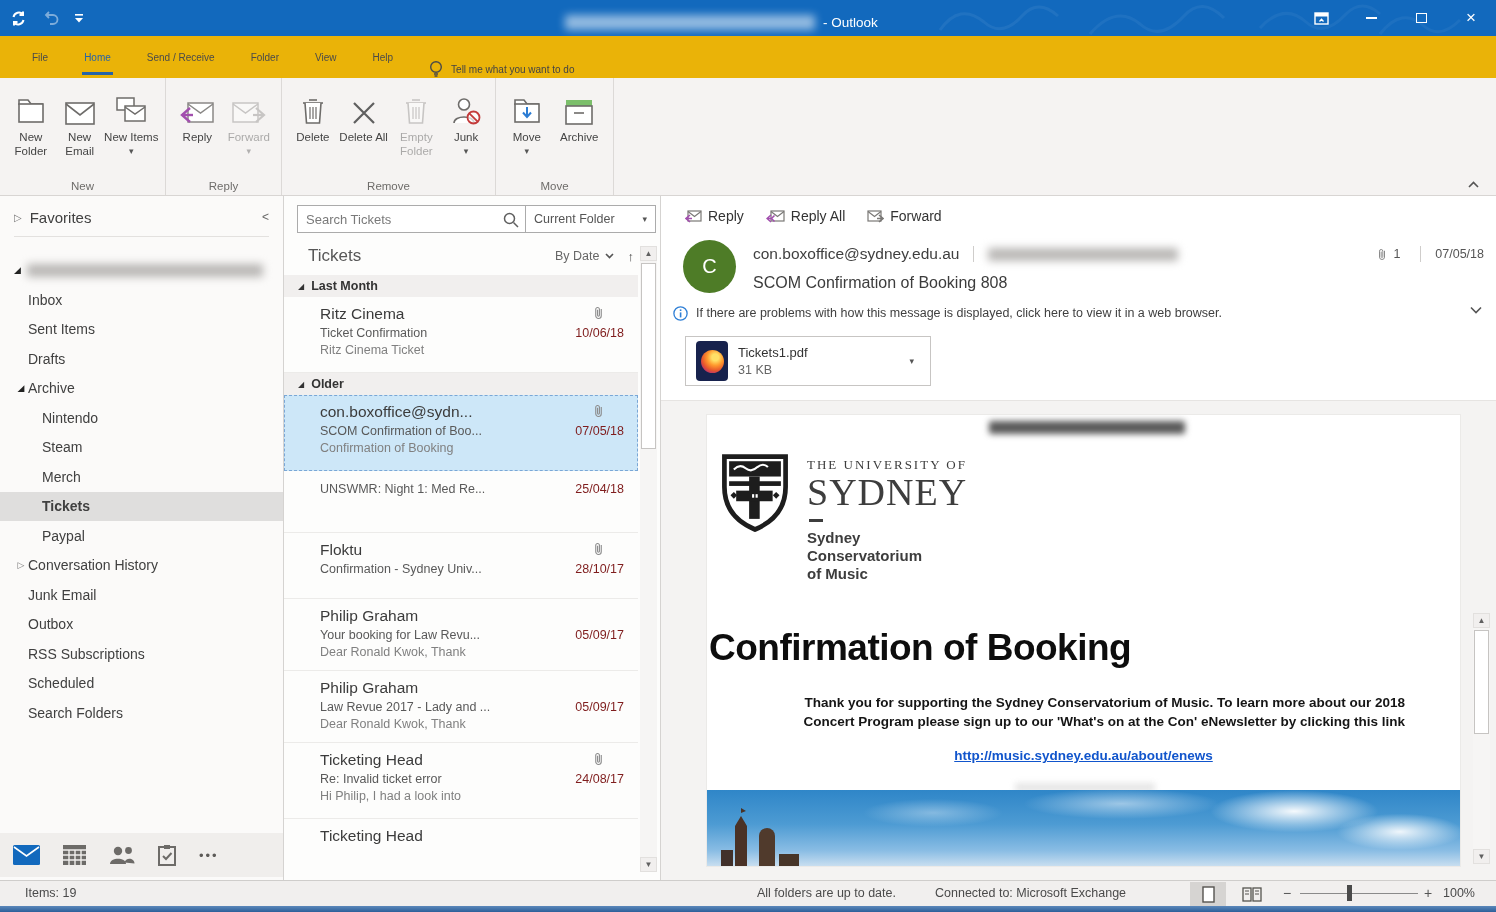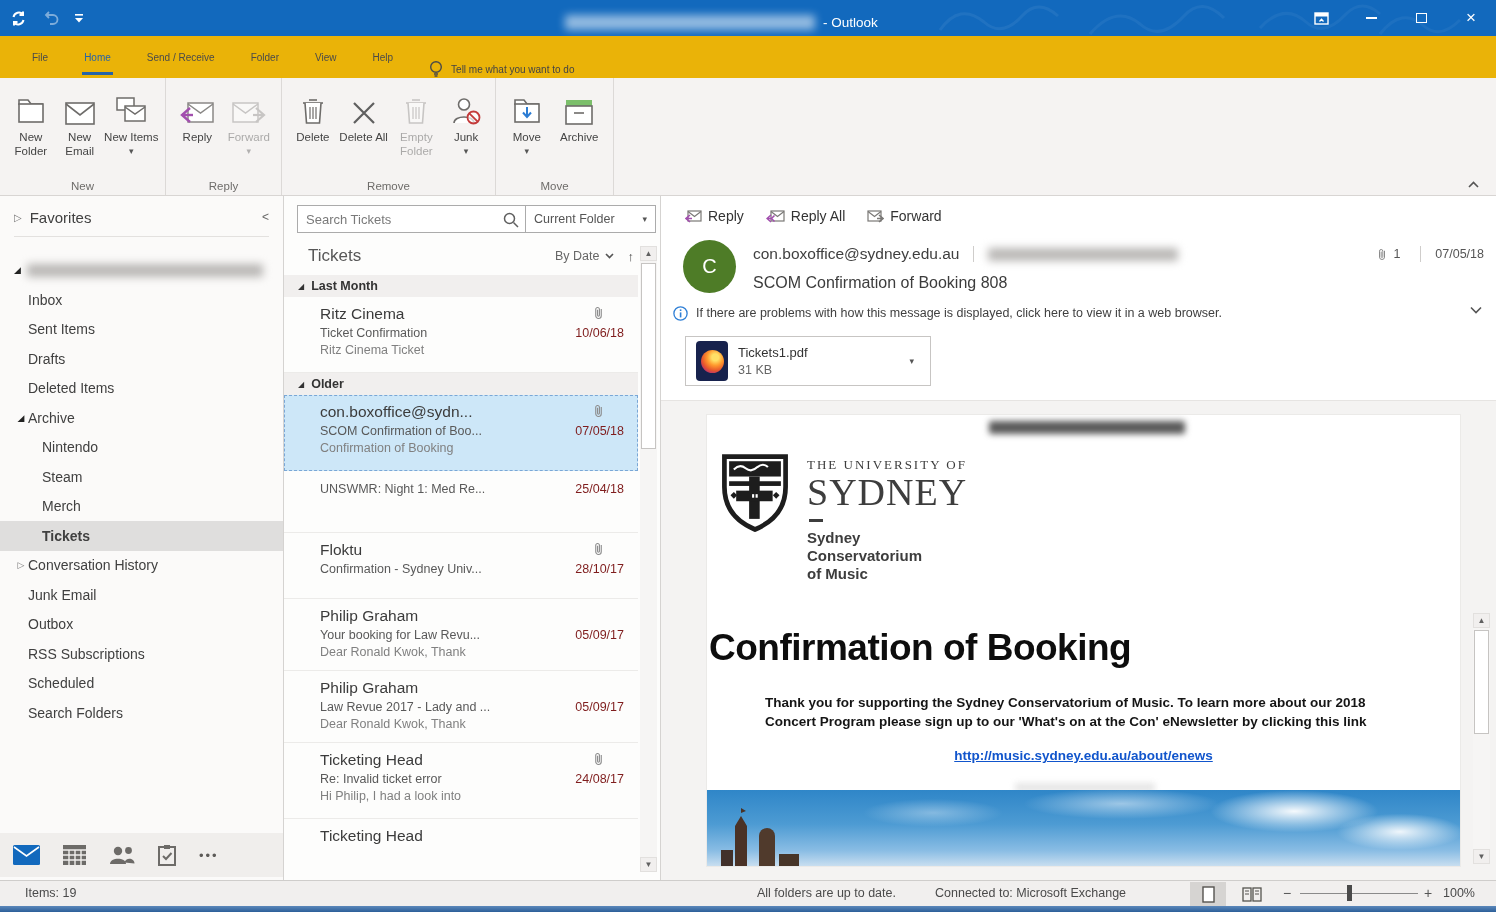--- a/index.html
+++ b/index.html
@@ -101,21 +101,21 @@
 .docarea{position:absolute;left:0;right:0;top:205px;bottom:0;background:#f4f3f2;}
 .page{position:absolute;left:45px;top:13px;width:755px;height:453px;background:#fff;border:1px solid #ebeae8;overflow:hidden;}
 .doc-blur{position:absolute;left:282px;top:6px;width:196px;height:13px;background:#5a5a5a;filter:blur(3px);border-radius:2px;}
 .logo{position:absolute;left:12px;top:38px;display:flex;gap:16px;}
 .logo-text{padding-top:4px;}
 .lt-small{font-family:"Liberation Serif",serif;font-size:13px;letter-spacing:2px;color:#3d3d3d;}
 .lt-big{font-family:"Liberation Serif",serif;font-size:38px;letter-spacing:1px;color:#3d3d3d;line-height:38px;}
 .lt-dash{width:14px;height:3px;background:#3d3d3d;margin:8px 0 7px 2px;}
 .lt-dept{font-size:15px;font-weight:bold;color:#3d3d3d;line-height:18px;}
 .doc-heading{position:absolute;left:2px;top:212px;font-size:37px;font-weight:bold;color:#0d0d0d;letter-spacing:-.5px;}
-.doc-body{position:absolute;left:58px;top:278px;width:640px;font-size:13.5px;font-weight:bold;color:#151515;text-align:left;line-height:19px;}
+.doc-body{position:absolute;left:58px;top:278px;width:640px;font-size:13.5px;font-weight:bold;color:#151515;text-align:right;line-height:19px;}
 .doc-link{position:absolute;left:0;right:0;top:333px;text-align:center;font-size:13.5px;font-weight:bold;}
 .doc-link span{color:#1155cc;text-decoration:underline;}
 .doc-faint{position:absolute;left:308px;top:368px;width:140px;height:9px;background:#d8d8d8;filter:blur(3px);opacity:.65;}
 .photo{position:absolute;left:0;right:0;bottom:0;height:76px;overflow:hidden;background:
  radial-gradient(ellipse 120px 30px at 78% 28%,rgba(255,255,255,.95),transparent 70%),
  radial-gradient(ellipse 90px 26px at 92% 55%,rgba(255,255,255,.9),transparent 70%),
  radial-gradient(ellipse 140px 22px at 55% 18%,rgba(255,255,255,.5),transparent 70%),
  radial-gradient(ellipse 100px 20px at 30% 30%,rgba(255,255,255,.35),transparent 70%),
  linear-gradient(180deg,#2f86c8 0%,#4d9bd3 45%,#8abde4 80%,#c8def0 100%);}
 .rscroll{position:absolute;right:6px;top:212px;bottom:16px;width:17px;background:#f6f5f4;}
@@ -377,37 +377,37 @@
     <div class="srow">
         <span>Inbox</span>
       </div>
     <div class="srow">
         <span>Sent Items</span>
       </div>
     <div class="srow">
         <span>Drafts</span>
       </div>
     <div class="srow">
-        <span>Deleted Items</span>
-      </div>
-    <div class="srow">
         <span class="tri">◢</span>
         <span>Archive</span>
       </div>
     <div class="srow sub">
         <span>Nintendo</span>
       </div>
     <div class="srow sub">
         <span>Steam</span>
       </div>
     <div class="srow sub">
         <span>Merch</span>
       </div>
     <div class="srow sub selected">
         <span>Tickets</span>
+      </div>
+    <div class="srow sub">
+        <span>Paypal</span>
       </div>
     <div class="srow">
         <span class="tri trih">▷</span>
         <span>Conversation History</span>
       </div>
     <div class="srow">
         <span>Junk Email</span>
       </div>
     <div class="srow">
         <span>Outbox</span>

